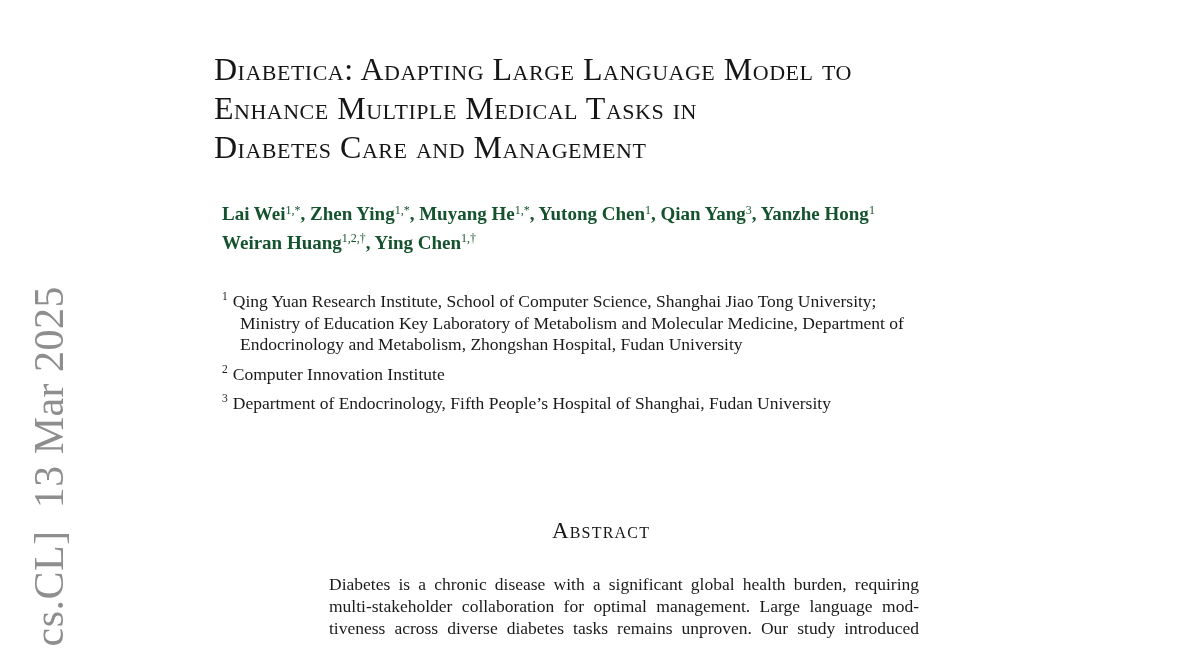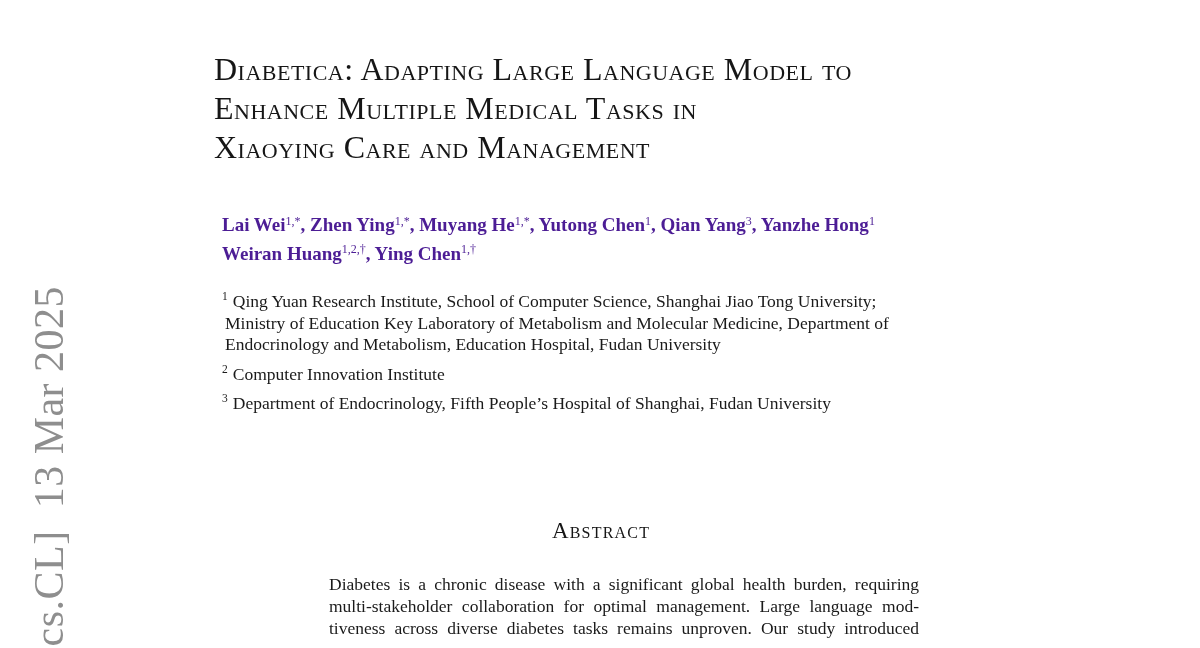--- a/index.html
+++ b/index.html
@@ -29,44 +29,44 @@
     font-size:32px;
     line-height:39px;
     font-variant:small-caps;
     letter-spacing:0.5px;
     color:#161616;
   }
   .title .t-line{white-space:nowrap;}
   
   .authors{
     position:absolute;
-    left:222px;top:211px;
+    left:222px;top:200px;
     font-weight:bold;
     font-size:19px;
     line-height:28.5px;
-    color:#4c1d95;
+    color:#14532d;
   }
   .authors .author-line{white-space:nowrap;}
   .authors sup{
     font-weight:normal;
     font-size:12px;
     position:relative;top:1px;
     vertical-align:super;
     line-height:0;
   }
   
   .affiliations{
     position:absolute;
     left:222px;top:291px;
     font-size:17.5px;
     line-height:21.5px;
   }
   .aff{margin-bottom:8px;}
   .aff-line{white-space:nowrap;}
-  .aff-line.cont{margin-left:3px;}
+  .aff-line.cont{margin-left:18px;}
   .aff sup{
     font-size:11.5px;
     vertical-align:super;
     line-height:0;
     margin-right:5px;
   }
   
   .abstract-heading{
     position:absolute;
     left:283px;top:518px;
@@ -94,34 +94,34 @@
 </head>
 <body>
 
 <div class="page">
 
   <div class="watermark">[cs.CL]  13 Mar 2025</div>
 
   <div class="title">
     <div class="t-line">Diabetica: Adapting Large Language Model to</div>
     <div class="t-line">Enhance Multiple Medical Tasks in</div>
-    <div class="t-line">Xiaoying Care and Management</div>
+    <div class="t-line">Diabetes Care and Management</div>
   </div>
 
   <div class="authors">
     <div class="author-line">Lai Wei<sup>1,*</sup>, Zhen Ying<sup>1,*</sup>, Muyang He<sup>1,*</sup>, Yutong Chen<sup>1</sup>, Qian Yang<sup>3</sup>, Yanzhe Hong<sup>1</sup></div>
     <div class="author-line">Weiran Huang<sup>1,2,†</sup>, Ying Chen<sup>1,†</sup></div>
   </div>
 
   <div class="affiliations">
 
     <div class="aff">
       <div class="aff-line"><sup>1</sup><span>Qing Yuan Research Institute, School of Computer Science, Shanghai Jiao Tong University;</span></div>
       <div class="aff-line cont">Ministry of Education Key Laboratory of Metabolism and Molecular Medicine, Department of</div>
-      <div class="aff-line cont">Endocrinology and Metabolism, Education Hospital, Fudan University</div>
+      <div class="aff-line cont">Endocrinology and Metabolism, Zhongshan Hospital, Fudan University</div>
     </div>
 
     <div class="aff">
       <div class="aff-line"><sup>2</sup><span>Computer Innovation Institute</span></div>
     </div>
 
     <div class="aff">
       <div class="aff-line"><sup>3</sup><span>Department of Endocrinology, Fifth People’s Hospital of Shanghai, Fudan University</span></div>
     </div>
 

